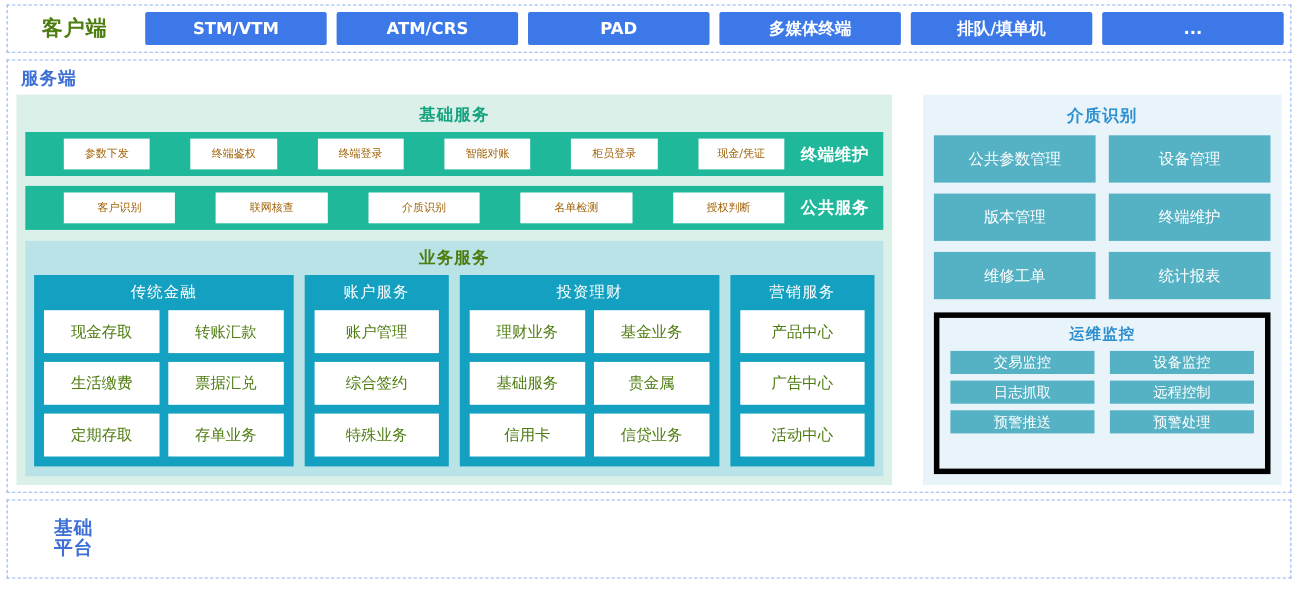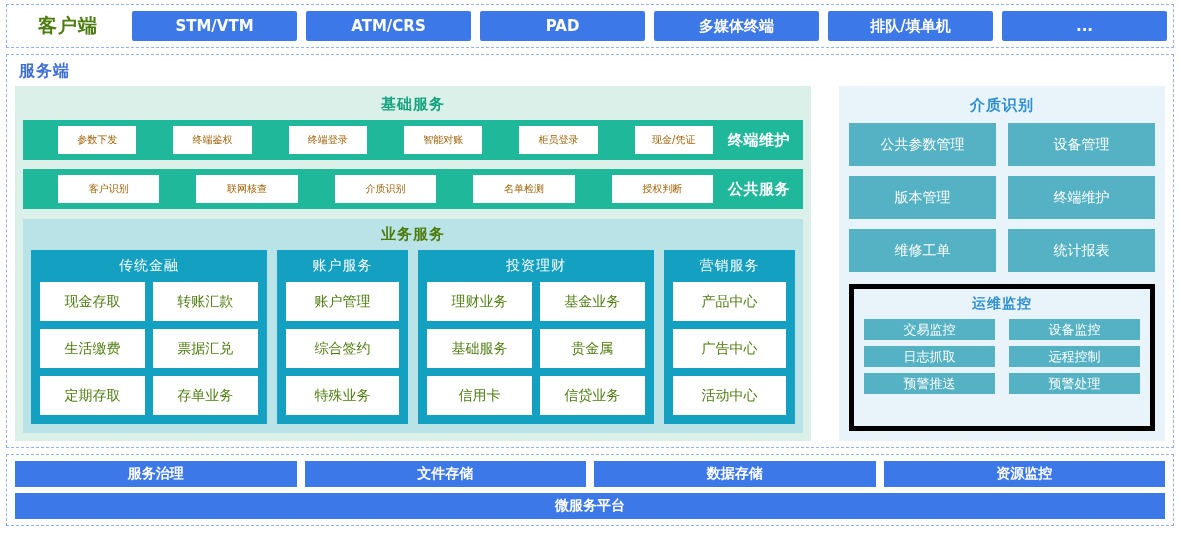--- a/index.html
+++ b/index.html
@@ -328,24 +328,19 @@
             <div class="mon-cell">预警推送</div>
             <div class="mon-cell">预警处理</div>
           </div>
         </div>
       </div>
 
     </div>
   </div>
 
   <div class="panel platform-panel">
-    <div class="platform-right">
-      <div class="platform-top">
-        <div class="platform-chip">服务治理</div>
-        <div class="platform-chip">文件存储</div>
-        <div class="platform-chip">数据存储</div>
-        <div class="platform-chip">资源监控</div>
-      </div>
-      <div class="platform-bottom">微服务平台</div>
+    <div class="platform-label">
+      <div>基础</div>
+      <div>平台</div>
     </div>
   </div>
 
 </div>
 
 </body></html>

